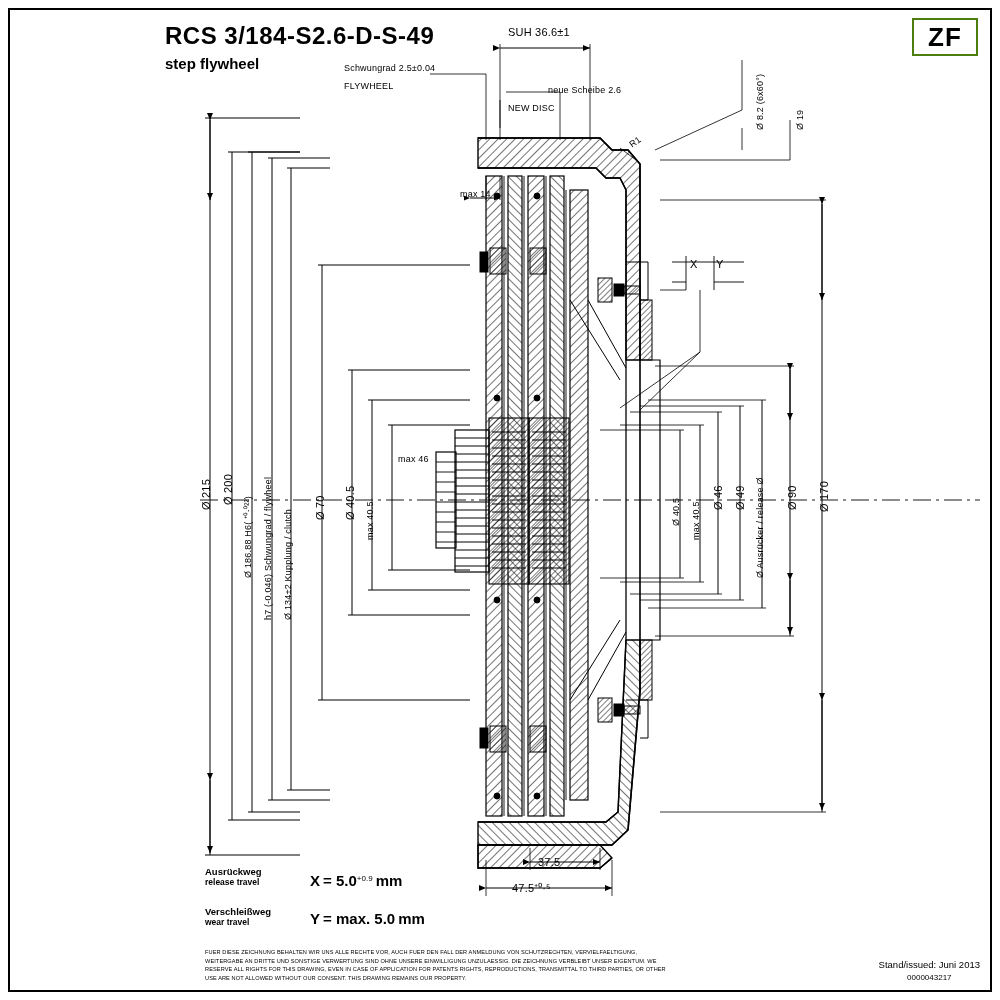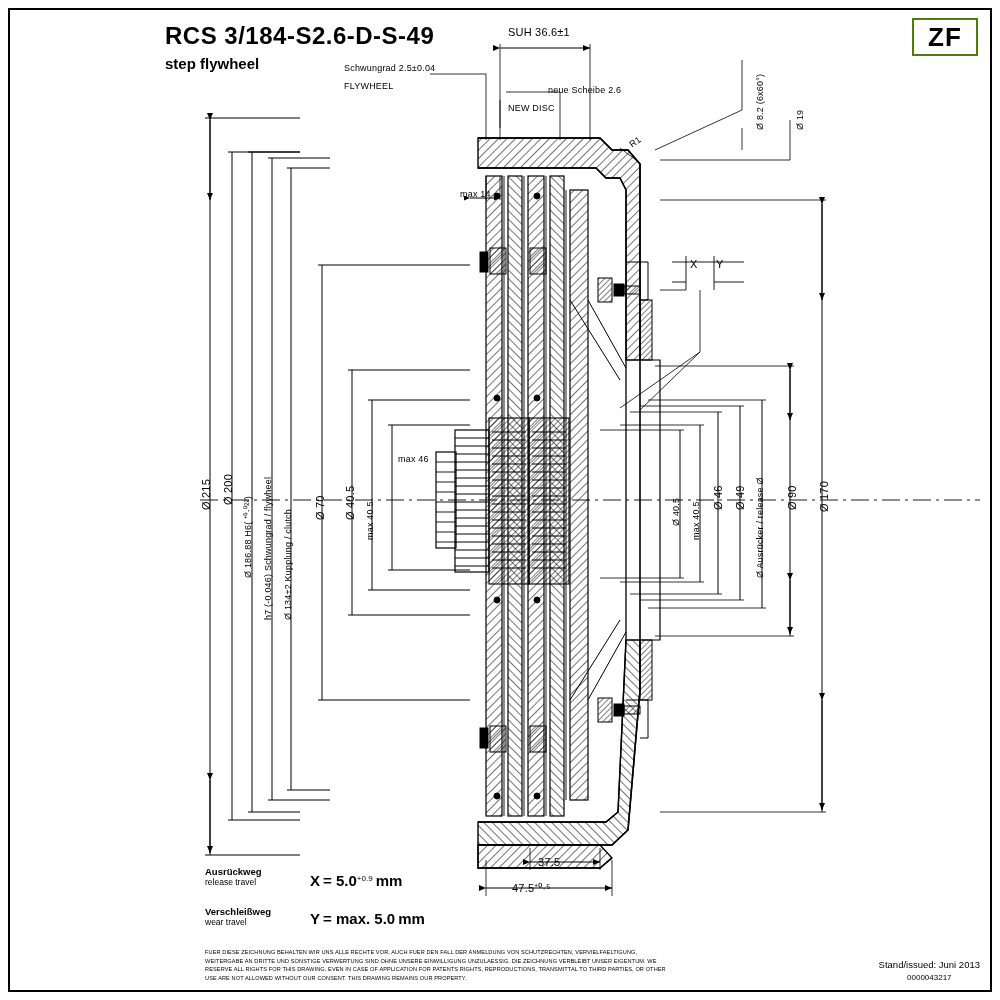--- a/index.html
+++ b/index.html
@@ -92,21 +92,21 @@
   }
   #docnum {
     font-size: 8px;
   }
   
   .note {
     position: absolute;
     font-size: 11px;
   }
   .note .de { font-size: 9.5px; font-weight: bold; display:block; }
-  .note .en { font-size: 8.5px; font-weight: normal; display:block; }
+  .note .en { font-size: 8.5px; font-weight: bold; display:block; }
   .note-val { font-size: 15px; font-weight: bold; }
   .sup { font-size: 8px; vertical-align: super; }
   
   #draw {
     position: absolute;
     left: 0; top: 0;
     width: 1000px;
     height: 1000px;
     pointer-events: none;
   }

